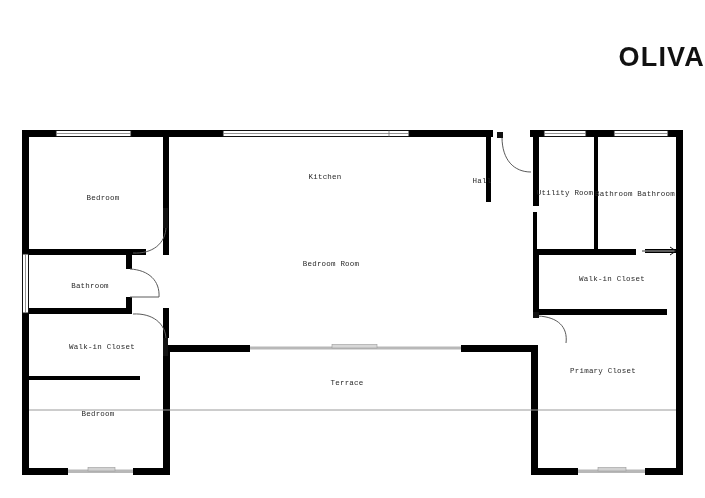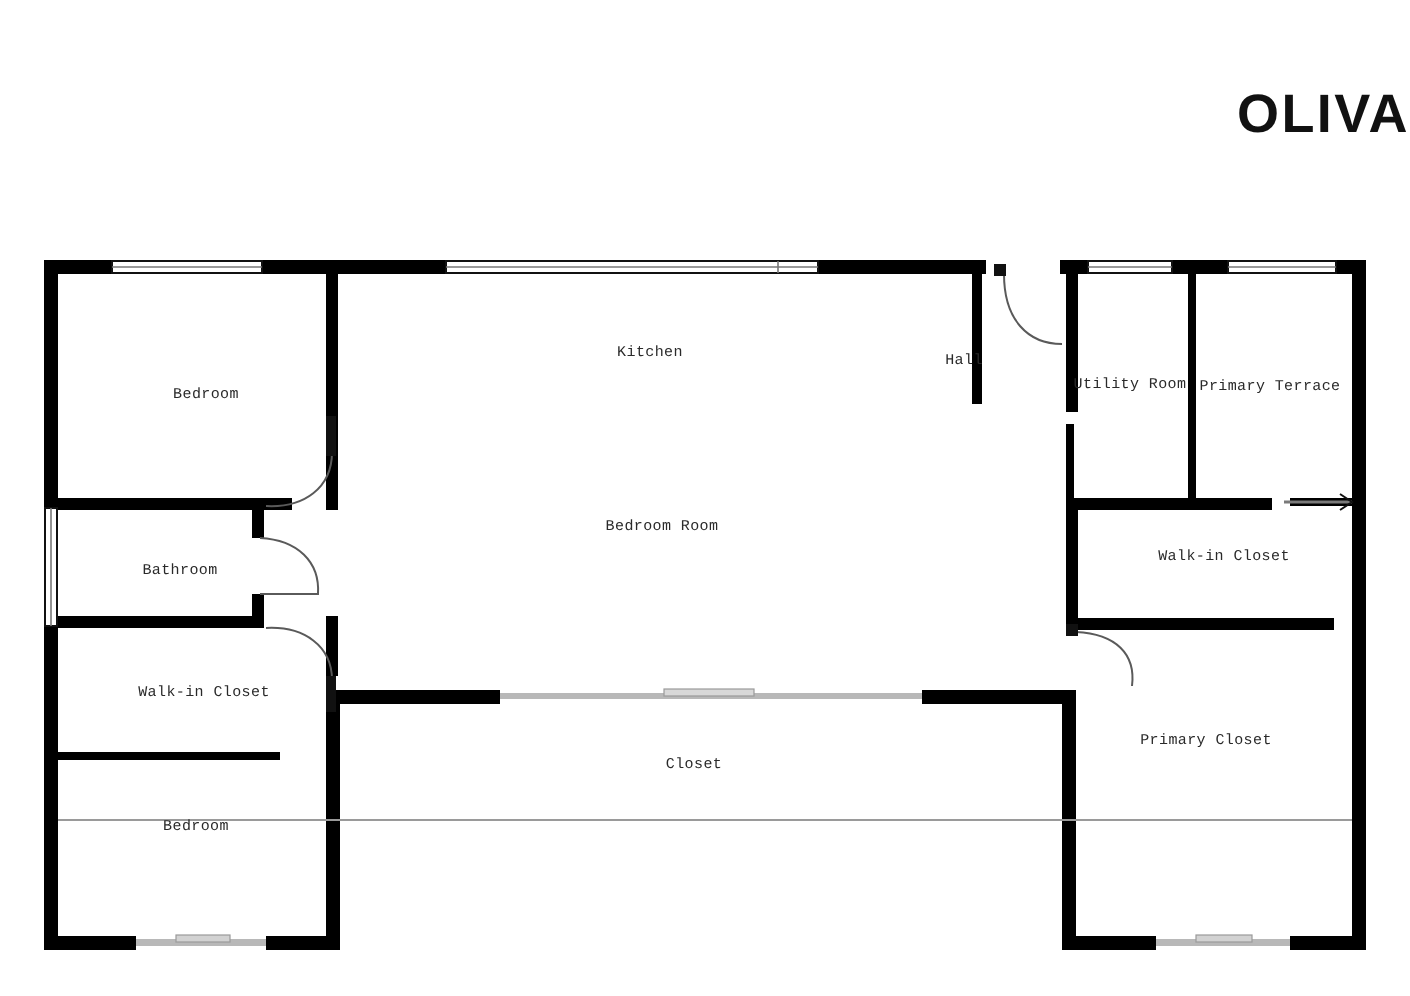--- a/index.html
+++ b/index.html
@@ -166,20 +166,20 @@
     <line x1="170" y1="352" x2="170" y2="468" stroke="#ffffff" stroke-width="0"></line>
 
   </svg>
 
   <div class="room-label" style="left:103px; top:198px;">Bedroom</div>
   <div class="room-label" style="left:80px; top:286px;padding-left:20px;">Bathroom</div>
   <div class="room-label" style="left:102px; top:347px;">Walk-in Closet</div>
   <div class="room-label" style="left:98px; top:414px;">Bedroom</div>
   <div class="room-label" style="left:325px; top:177px;">Kitchen</div>
   <div class="room-label" style="left:331px; top:264px;">Bedroom Room</div>
-  <div class="room-label" style="left:347px; top:383px;">Closet</div>
+  <div class="room-label" style="left:347px; top:383px;">Terrace</div>
   <div class="room-label" style="left:482px; top:181px;">Hall</div>
   <div class="room-label" style="left:565px; top:193px;">Utility Room</div>
-  <div class="room-label" style="left:635px; top:194px;">Primary Terrace</div>
+  <div class="room-label" style="left:635px; top:194px;">Bathroom Bathroom</div>
   <div class="room-label" style="left:612px; top:279px;">Walk-in Closet</div>
   <div class="room-label" style="left:603px; top:371px;">Primary Closet</div>
 
 </div>
 
 </body></html>

